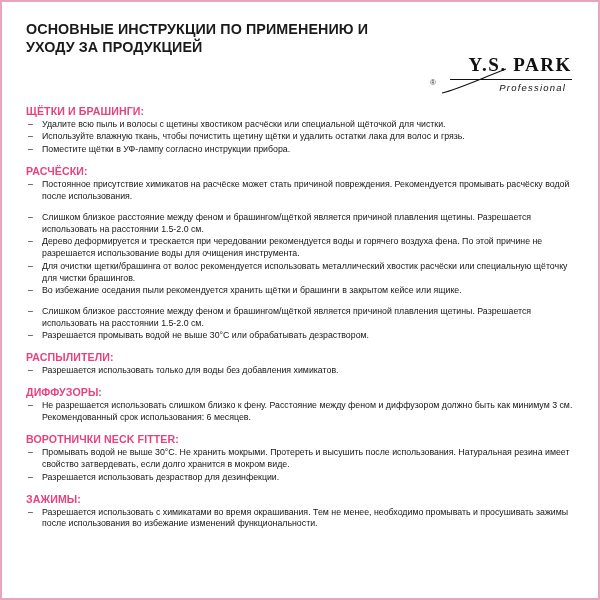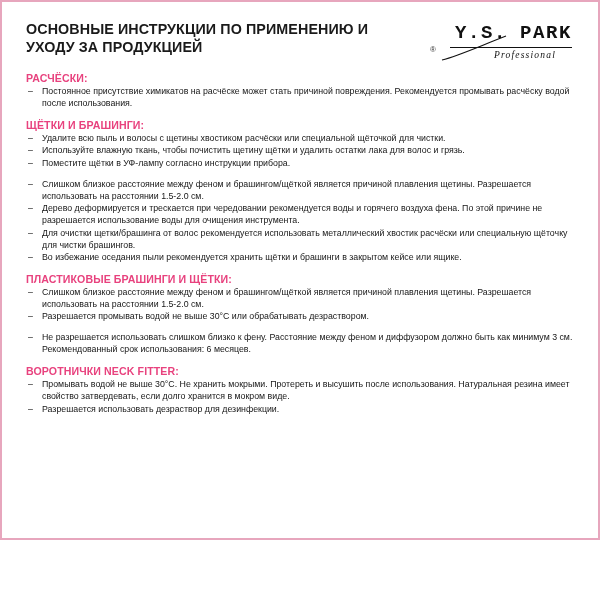--- a/index.html
+++ b/index.html
@@ -8,21 +8,21 @@
   }
   body {
     width: 600px;
     height: 600px;
     background: #ffffff;
     font-family: "Liberation Sans", sans-serif;
   }
   .page {
     box-sizing: border-box;
     width: 600px;
-    height: 540px;
+    height: 600px;
     border: 2px solid #e7a6bd;
     padding: 18px 20px 10px 24px;
     position: relative;
     background: #ffffff;
   }
   .header {
     display: flex;
     align-items: flex-start;
     justify-content: space-between;
     margin-bottom: 12px;
@@ -38,39 +38,40 @@
     text-transform: uppercase;
   }
   .brand {
     text-align: right;
     padding-right: 6px;
     padding-top: 2px;
     position: relative;
     min-width: 150px;
   }
   .brand-name {
-    font-family: Liberation Mono, monospace;
+    font-family: Liberation Serif, serif;
     font-size: 19px;
     font-weight: bold;
     letter-spacing: 1.6px;
     color: #111;
     white-space: nowrap;
+    margin-top: 32px;
   }
   .brand-rule {
     height: 1px;
     background: #111;
     margin: 3px 0 2px 28px;
   }
   .brand-sub {
-    font-family: Liberation Serif, serif;
+    font-family: Liberation Sans, sans-serif;
     font-style: italic;
     font-size: 9.5px;
     letter-spacing: 1.2px;
     color: #111;
-    margin-right: 16px;
+    margin-right: 6px;
   }
   .brand-mark {
     position: absolute;
     left: 8px;
     bottom: 6px;
     font-size: 8px;
     color: #333;
   }
   .brand-swoosh {
     position: absolute;
@@ -124,61 +125,73 @@
       <div class="brand-rule"></div>
       <div class="brand-sub">Professional</div>
       <div class="brand-mark">®</div>
       <svg class="brand-swoosh" viewBox="0 0 74 26">
         <path d="M2 24 C 18 20, 40 10, 66 0" stroke="#111111" stroke-width="1.1" fill="none"></path>
       </svg>
     </div>
   </div>
 
   <div class="section">
-    <h2 class="section-heading">РАСЧЁСКИ:</h2>
-    <ul class="items">
-      <li>Постоянное присутствие химикатов на расчёске может стать причиной повреждения. Рекомендуется промывать расчёску водой после использования.</li>
-    </ul>
-  </div>
-
-  <div class="section">
     <h2 class="section-heading">ЩЁТКИ И БРАШИНГИ:</h2>
     <ul class="items">
       <li>Удалите всю пыль и волосы с щетины хвостиком расчёски или специальной щёточкой для чистки.</li>
       <li>Используйте влажную ткань, чтобы почистить щетину щётки и удалить остатки лака для волос и грязь.</li>
       <li>Поместите щётки в УФ-лампу согласно инструкции прибора.</li>
+    </ul>
+  </div>
+
+  <div class="section">
+    <h2 class="section-heading">РАСЧЁСКИ:</h2>
+    <ul class="items">
+      <li>Постоянное присутствие химикатов на расчёске может стать причиной повреждения. Рекомендуется промывать расчёску водой после использования.</li>
     </ul>
   </div>
 
   <div class="section">
     <ul class="items">
       <li>Слишком близкое расстояние между феном и брашингом/щёткой является причиной плавления щетины. Разрешается использовать на расстоянии 1.5-2.0 см.</li>
       <li>Дерево деформируется и трескается при чередовании рекомендуется воды и горячего воздуха фена. По этой причине не разрешается использование воды для очищения инструмента.</li>
       <li>Для очистки щетки/брашинга от волос рекомендуется использовать металлический хвостик расчёски или специальную щёточку для чистки брашингов.</li>
       <li>Во избежание оседания пыли рекомендуется хранить щётки и брашинги в закрытом кейсе или ящике.</li>
     </ul>
   </div>
 
   <div class="section">
-    <h2 class="section-heading">ПЛАСТИКОВЫЕ БРАШИНГИ И ЩЁТКИ:</h2>
     <ul class="items">
       <li>Слишком близкое расстояние между феном и брашингом/щёткой является причиной плавления щетины. Разрешается использовать на расстоянии 1.5-2.0 см.</li>
       <li>Разрешается промывать водой не выше 30°С или обрабатывать дезраствором.</li>
     </ul>
   </div>
 
+  <div class="section">
+    <h2 class="section-heading">РАСПЫЛИТЕЛИ:</h2>
+    <ul class="items">
+      <li>Разрешается использовать только для воды без добавления химикатов.</li>
+    </ul>
+  </div>
 
   <div class="section">
+    <h2 class="section-heading">ДИФФУЗОРЫ:</h2>
     <ul class="items">
       <li>Не разрешается использовать слишком близко к фену. Расстояние между феном и диффузором должно быть как минимум 3 см. Рекомендованный срок использования: 6 месяцев.</li>
     </ul>
   </div>
 
   <div class="section">
     <h2 class="section-heading">ВОРОТНИЧКИ NECK FITTER:</h2>
     <ul class="items">
       <li>Промывать водой не выше 30°С. Не хранить мокрыми. Протереть и высушить после использования. Натуральная резина имеет свойство затвердевать, если долго хранится в мокром виде.</li>
       <li>Разрешается использовать дезраствор для дезинфекции.</li>
     </ul>
   </div>
 
+  <div class="section">
+    <h2 class="section-heading">ЗАЖИМЫ:</h2>
+    <ul class="items">
+      <li>Разрешается использовать с химикатами во время окрашивания. Тем не менее, необходимо промывать и просушивать зажимы после использования во избежание изменений функциональности.</li>
+    </ul>
+  </div>
 
 </div>
 
 </body></html>

